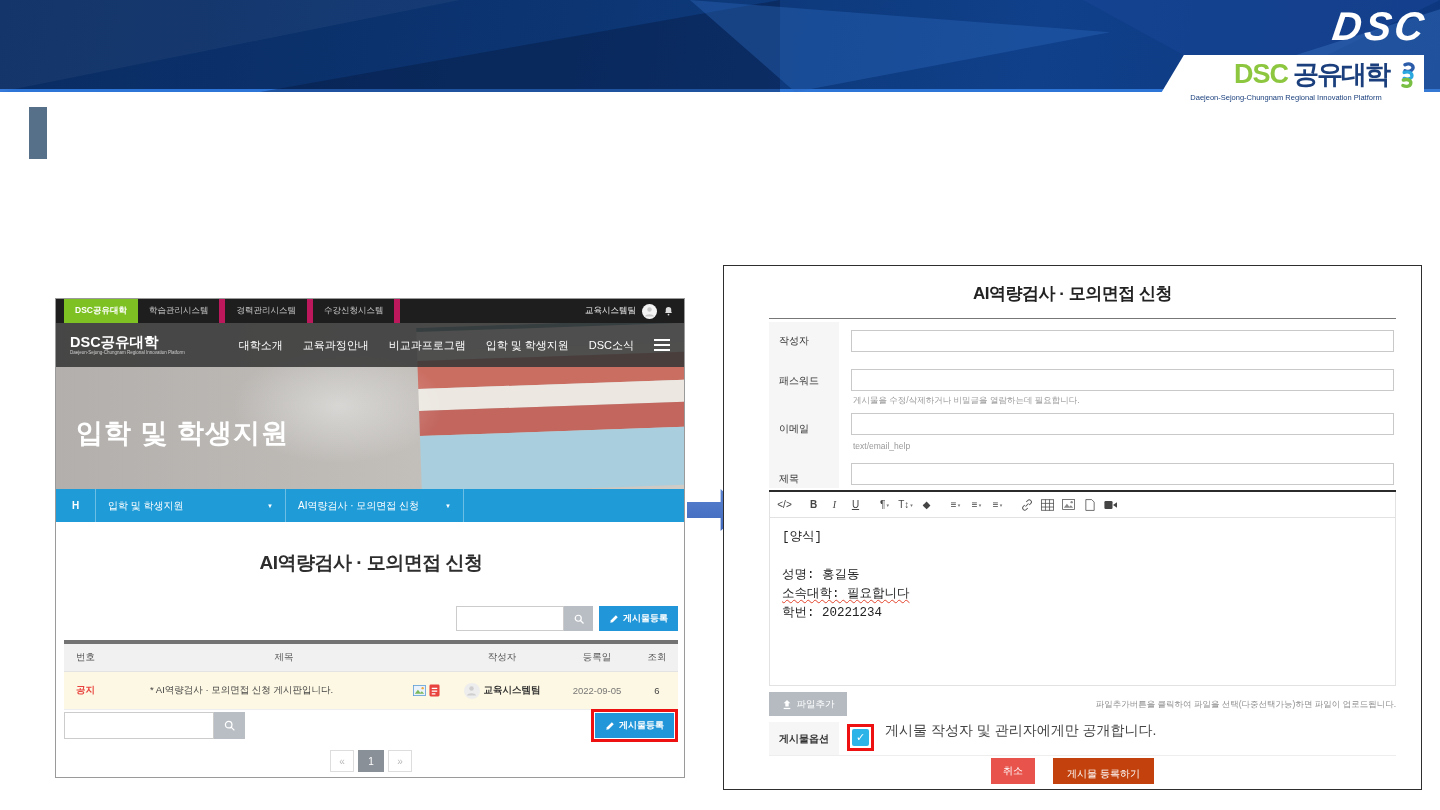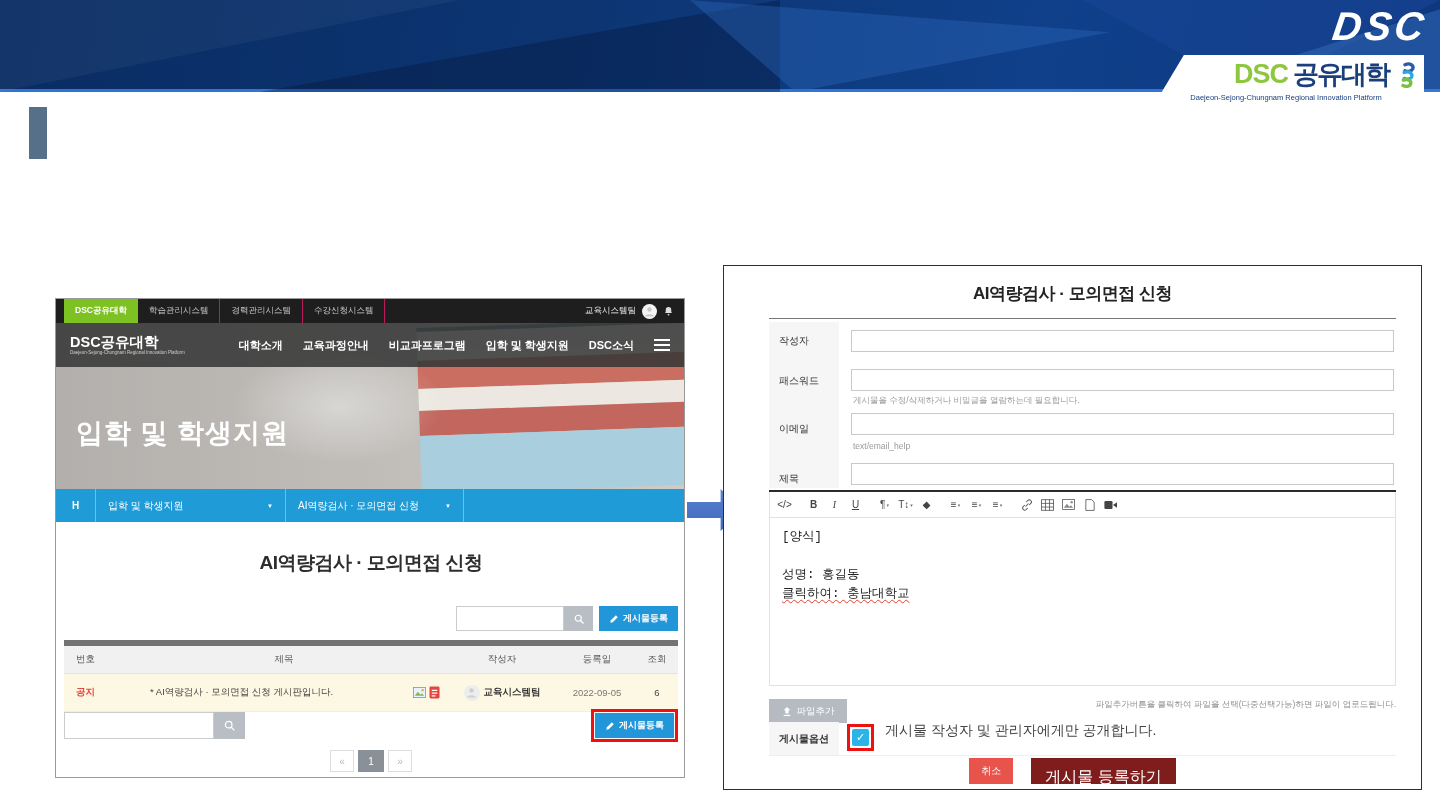--- a/index.html
+++ b/index.html
@@ -24,21 +24,21 @@
   .brand-dsc { font-size:27px; font-weight:900; color:#8dc63f; letter-spacing:-1px; }
   .brand-kr  { font-size:26px; font-weight:800; color:#1a3f7c; letter-spacing:-2px; }
   .brand-sub { font-size:7.5px; color:#1a3f7c; text-align:center; padding-left:30px; padding-right:30px; margin-top:1px; }
   .slate-bar { position:absolute; left:29px; top:107px; width:18px; height:52px; background:#56708a; }
 
   
   .left-panel { position:absolute; left:55px; top:298px; width:630px; height:480px;
     border:1px solid #9a9a9a; background:#fff; overflow:hidden; }
   .utilbar { position:absolute; top:0; left:0; right:0; height:24px; background:#1e1e1e;
     display:flex; align-items:stretch; padding-left:8px; font-size:8.5px; color:#c9c9c9; }
-  .utab { display:flex; align-items:center; padding:0 11px; border-right:1px solid #be185d; cursor:pointer; }
+  .utab { display:flex; align-items:center; padding:0 11px; border-right:6px solid #be185d; cursor:pointer; }
   .utab.active { background:#7dc122; color:#fff; font-weight:bold; border-right:none; }
   .u-user { margin-left:auto; display:flex; align-items:center; gap:6px; padding-right:10px; color:#eee; }
   .u-avatar { width:15px; height:15px; border-radius:50%; background:#f4f4f4; display:flex; align-items:center; justify-content:center; overflow:hidden; }
 
   .hero { position:absolute; top:24px; left:0; width:100%; height:166px;
     background:linear-gradient(90deg,#b2afac 0%,#c0bdb9 50%,#cfcbc6 100%); overflow:hidden; }
   .books { position:absolute; right:-24px; top:0; width:46%; height:100%; transform:rotate(-2deg); }
   .band { position:absolute; left:0; width:110%; }
   .bd1 { top:0; height:14%; background:#e7e9e6; border-top:4px solid #2f6b7c; }
   .bd2 { top:14%; height:6%; background:#f2f1ee; }
@@ -46,21 +46,21 @@
   .bd4 { top:37%; height:13%; background:#ece8e1; }
   .bd5 { top:50%; height:15%; background:#c2665e; }
   .bd6 { top:65%; height:35%; background:#a9cedd; }
   .fog { position:absolute; left:28%; top:15%; width:34%; height:70%;
     background:radial-gradient(ellipse, rgba(255,255,255,.4), transparent 70%); }
   .navbar { position:absolute; top:0; left:0; right:0; height:44px; background:rgba(56,56,56,.88);
     display:flex; align-items:center; color:#fff; }
   .nav-logo { margin-left:14px; line-height:1; }
   .nav-logo .t { font-size:14.5px; font-weight:800; }
   .nav-logo .s { font-size:4.5px; color:#cfcfcf; margin-top:2px; }
-  .nav-items { margin-left:auto; display:flex; gap:20px; font-size:11px; font-weight:700; }
+  .nav-items { margin-left:auto; display:flex; gap:20px; font-size:11px; font-weight:400; }
   .nav-items span { cursor:pointer; }
   .burger { margin:0 14px 0 20px; width:16px; cursor:pointer; }
   .burger div { height:2px; background:#fff; margin:3px 0; }
   .hero-title { position:absolute; left:20px; top:92px; font-size:27px; font-weight:800; color:#fff; letter-spacing:1px; }
 
   .crumbs { position:absolute; top:190px; left:0; width:100%; height:33px; background:#1f9bd7; display:flex; color:#fff; }
   .crumb { display:flex; align-items:center; border-right:1px solid rgba(255,255,255,.35); font-size:10px; cursor:pointer; }
   .crumb.home { width:40px; justify-content:center; font-weight:700; }
   .crumb.c1 { width:190px; padding:0 12px; justify-content:space-between; }
   .crumb.c2 { width:178px; padding:0 12px; justify-content:space-between; }
@@ -68,21 +68,21 @@
 
   .board { position:absolute; top:223px; left:8px; width:614px; height:257px; background:#fff; }
   .board-title { text-align:center; padding-top:28px; font-size:19px; font-weight:700; color:#2e2e2e; letter-spacing:-0.5px; }
   .search-row { position:absolute; top:84px; right:0; display:flex; height:25px; }
   .inp { border:1px solid #ccc; background:#fff; height:100%; font-size:10px; padding:0 5px; }
   .s1 { width:108px; }
   .btn-gray { width:29px; height:100%; background:#b9bec4; border:none; display:flex; align-items:center; justify-content:center; cursor:pointer; }
   .btn-blue { background:#2196d9; color:#fff; font-size:9px; font-weight:600; border:none;
     display:flex; align-items:center; gap:4px; padding:0 10px; height:100%; cursor:pointer; white-space:nowrap; }
   .search-row .btn-blue { margin-left:6px; }
-  .btable { position:absolute; top:118px; left:0; right:0; border-top:6px solid #737373; }
+  .btable { position:absolute; top:118px; left:0; right:0; border-top:4px solid #737373; }
   .thead { display:flex; height:28px; background:#f1f1f1; border-bottom:1px solid #e3e3e3; align-items:center; font-size:9.5px; color:#555; }
   .col-no { width:58px; padding-left:12px; }
   .col-title { flex:1; text-align:center; display:flex; align-items:center; justify-content:center; }
   .col-author { width:112px; text-align:center; display:flex; align-items:center; justify-content:center; gap:4px; }
   .col-date { width:78px; text-align:center; }
   .col-views { width:42px; text-align:center; }
   .trow { display:flex; height:38px; background:#fdf8e3; border-bottom:1px solid #eee; align-items:center; font-size:9.5px; color:#444; cursor:pointer; }
   .notice-badge { color:#e8433e; font-weight:700; }
   .trow .col-title { justify-content:flex-start; padding-left:28px; }
   .row-icons { margin-left:auto; display:flex; gap:3px; margin-right:6px; align-items:center; }
@@ -125,31 +125,31 @@
   .ti { min-width:21px; height:20px; display:flex; align-items:center; justify-content:center; font-size:10px; cursor:pointer; gap:1px; }
   .ti .cz { font-size:5px; color:#777; }
   .ti.b { font-weight:900; } .ti.i { font-style:italic; font-family:"Liberation Serif", serif; }
   .ti.u { text-decoration:underline; }
   .tsep { width:8px; }
   .ebody { height:168px; border:1px solid #e2e2e2; border-top:none; padding:10px 12px; font-size:12.5px; color:#222; }
   .eline { height:19px; line-height:19px;font-family:Liberation Mono, monospace; }
   .sq { text-decoration:underline wavy #e2442c 1px; text-underline-offset:2px; }
   .lnk { border-bottom:1px solid #555; text-decoration:underline wavy #e2442c 1px; text-underline-offset:3px; }
   .file-row { position:absolute; left:45px; right:25px; top:426px; height:26px; }
-  .btn-file { position:absolute; left:0; top:7px; width:78px; height:24px; background:#b5bbc1; color:#fff;
+  .btn-file { position:absolute; left:0; top:0; width:78px; height:24px; background:#b5bbc1; color:#fff;
     font-size:9.5px; border:none; display:flex; align-items:center; justify-content:center; gap:5px; cursor:pointer; }
   .file-help { position:absolute; right:0; top:7px; font-size:8.5px; color:#8e8e8e; }
   .opt-row { position:absolute; left:45px; right:25px; top:456px; height:34px; border-bottom:1px solid #eee; }
   .opt-label { position:absolute; left:0; top:0; bottom:0; width:70px; background:#f6f6f6; font-size:10px; font-weight:700; color:#333; padding:10px 0 0 10px; }
   .hl-box2 { position:absolute; left:78px; top:2px; border:3px solid #ee1111; padding:2px; }
   .cb { width:17px; height:17px; background:#2cb4e8; color:#fff; font-size:11px; display:flex; align-items:center; justify-content:center; border-radius:2px; cursor:pointer; }
   .opt-text { position:absolute; left:116px; top:0; font-size:14px; color:#444; }
   .actions { position:absolute; left:0; right:0; top:492px; display:flex; justify-content:center; gap:18px; }
   .btn-cancel { background:#e8544c; color:#fff; font-size:10px; border:none; height:26px; padding:0 12px; cursor:pointer; }
-  .btn-submit { background:#7f1d1d; color:#fff; font-size:16px; border:none; height:26px; padding:9px 14px; cursor:pointer; }
+  .btn-submit { background:#c2410c; color:#fff; font-size:10px; border:none; height:26px; padding:9px 14px; cursor:pointer; }
 </style>
 </head>
 <body>
 
 <div class="canvas">
 
   <header class="banner">
     <div class="tri t1"></div>
     <div class="tri t2"></div>
     <div class="tri t3"></div>
@@ -419,21 +419,22 @@
           <svg width="13" height="10" viewBox="0 0 16 12">
               <rect x="0.5" y="1" width="10" height="10" rx="1.5" fill="#444"></rect>
               <path d="M11 6l5-3.5v7z" fill="#444"></path>
             </svg>
         </span>
       </div>
       <div class="ebody">
         <div class="eline">[양식]</div>
         <div class="eline"></div>
         <div class="eline">성명: 홍길동</div>
-        <div class="eline"><span class="sq">클릭하여: 충남대학교</span></div>
+        <div class="eline"><span class="sq">소속대학: 필요합니다</span></div>
+        <div class="eline">학번: 20221234</div>
       </div>
     </div>
 
     <div class="file-row">
       <button class="btn-file">
         <svg width="10" height="11" viewBox="0 0 12 12">
           <path d="M6 0.5l4 4H8v4H4v-4H2z" fill="#fff"></path>
             <rect x="2" y="10" width="8" height="1.5" fill="#fff"></rect>
         </svg>
         <span>파일추가</span>

